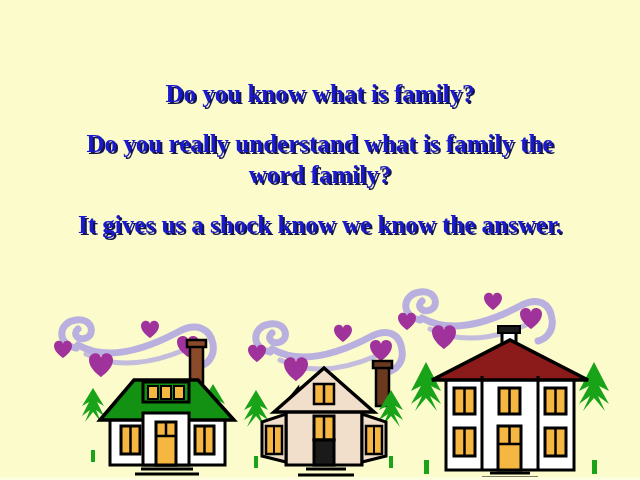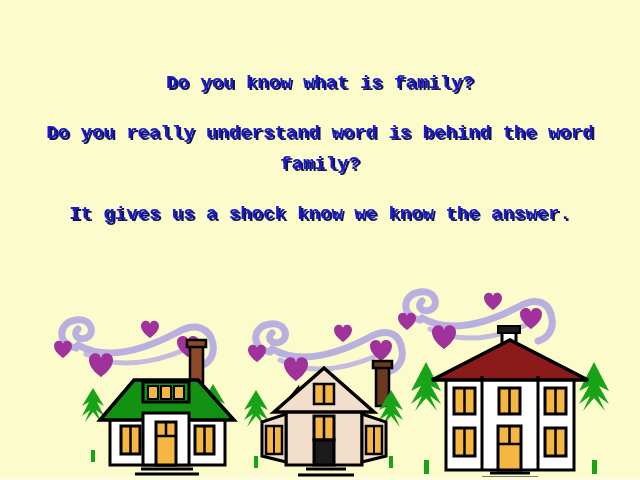--- a/index.html
+++ b/index.html
@@ -32,27 +32,27 @@
   
   #text-block {
     position: absolute;
     left: 0;
     top: 62px;
     width: 640px;
     text-align: center;
   }
   .headline {
     color: #1A1ACC;
-    font-family: Liberation Mono, monospace;
+    font-family: Liberation Serif, serif;
     font-weight: bold;
-    font-size: 19px;
+    font-size: 25px;
     line-height: 31px;
     letter-spacing: 0px;
     text-shadow: 2px 2px 0 #14144f;
-    margin: 6px;
+    margin: 16px;
     padding: 0 40px;
   }
   #line-1 { margin-bottom: 19px; }
   #line-2 { margin-bottom: 19px; }
   #line-3 { }
 
   
   #scene {
     position: absolute;
     left: 0;
@@ -68,21 +68,21 @@
   #house-group-mid   { left: 228px; }
   #house-group-right { left: 398px; }
 </style>
 </head>
 <body>
 
 <div id="slide">
 
   <div id="text-block">
     <p class="headline" id="line-1">Do you know what is family?</p>
-    <p class="headline" id="line-2">Do you really understand word is behind the word family?</p>
+    <p class="headline" id="line-2">Do you really understand what is family the word family?</p>
     <p class="headline" id="line-3">It gives us a shock know we know the answer.</p>
   </div>
 
   <div id="scene">
 
     <div class="house-group" id="house-group-left">
       <svg width="200" height="210" viewBox="0 0 200 210">
 
         <g>
           <path d="M38 78 C18 74 20 52 38 50 C54 48 58 64 48 68 C40 71 34 64 40 59" fill="none" stroke="#B9B0E0" stroke-width="7" stroke-linecap="round"></path>

